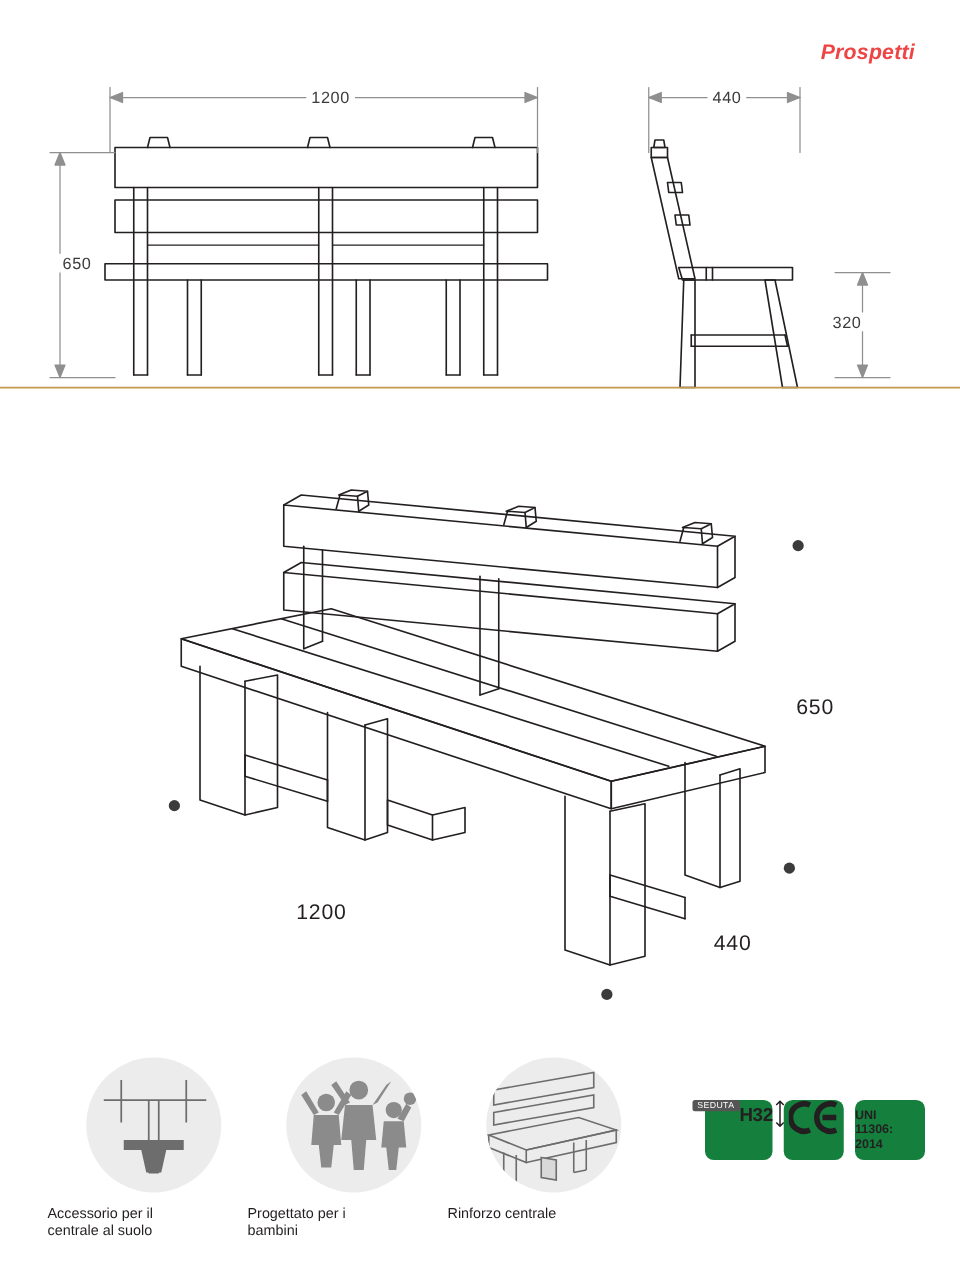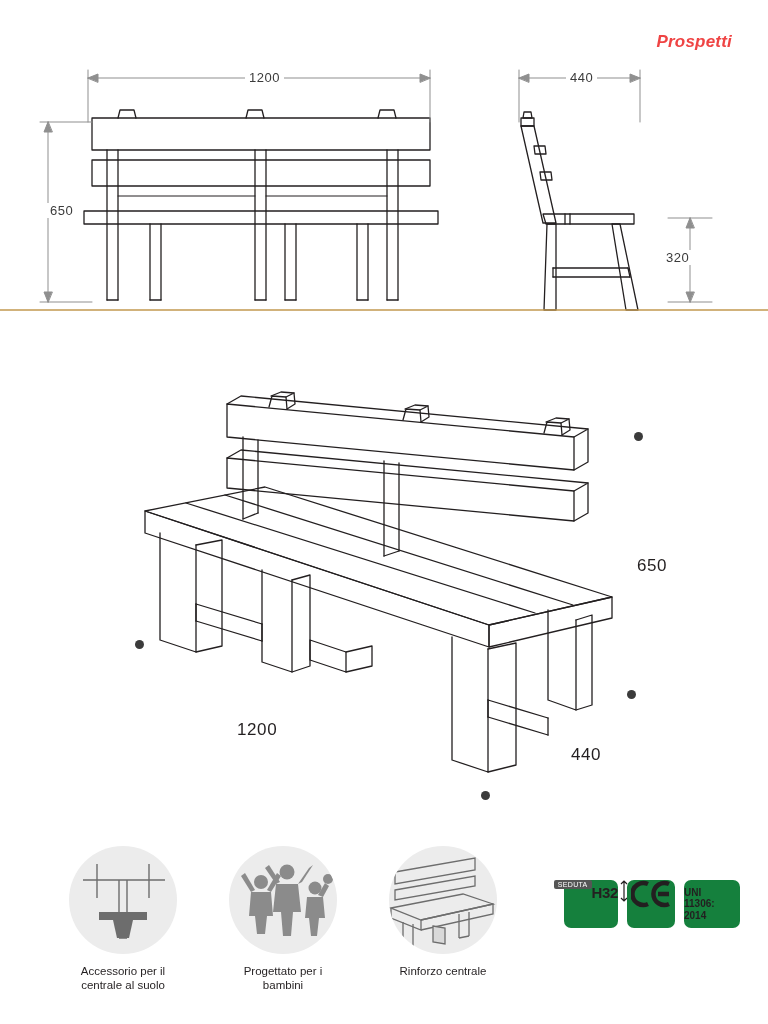--- a/index.html
+++ b/index.html
@@ -36,21 +36,21 @@
   
   .features{
     position:absolute;left:38px;top:846px;width:520px;height:160px;
   }
   .feature{position:absolute;top:0;width:170px;}
   .feature .circle{
     width:108px;height:108px;border-radius:50%;
     background:#ececec;position:relative;overflow:hidden;margin:0 auto;
   }
   .feature .cap{
-    margin-top:10px;text-align:center;font-size:11.5px;line-height:14px;color:#231f20;
+    margin-top:10px;text-align:left;font-size:11.5px;line-height:14px;color:#231f20;
   }
   .f1{left:0;}
   .f2{left:160px;}
   .f3{left:320px;}
 
   
   .badges{position:absolute;right:28px;top:880px;display:flex;align-items:center;gap:9px;}
   .badge{
     background:#15803d;border-radius:7px;
     display:flex;align-items:flex-start;justify-content:center;

